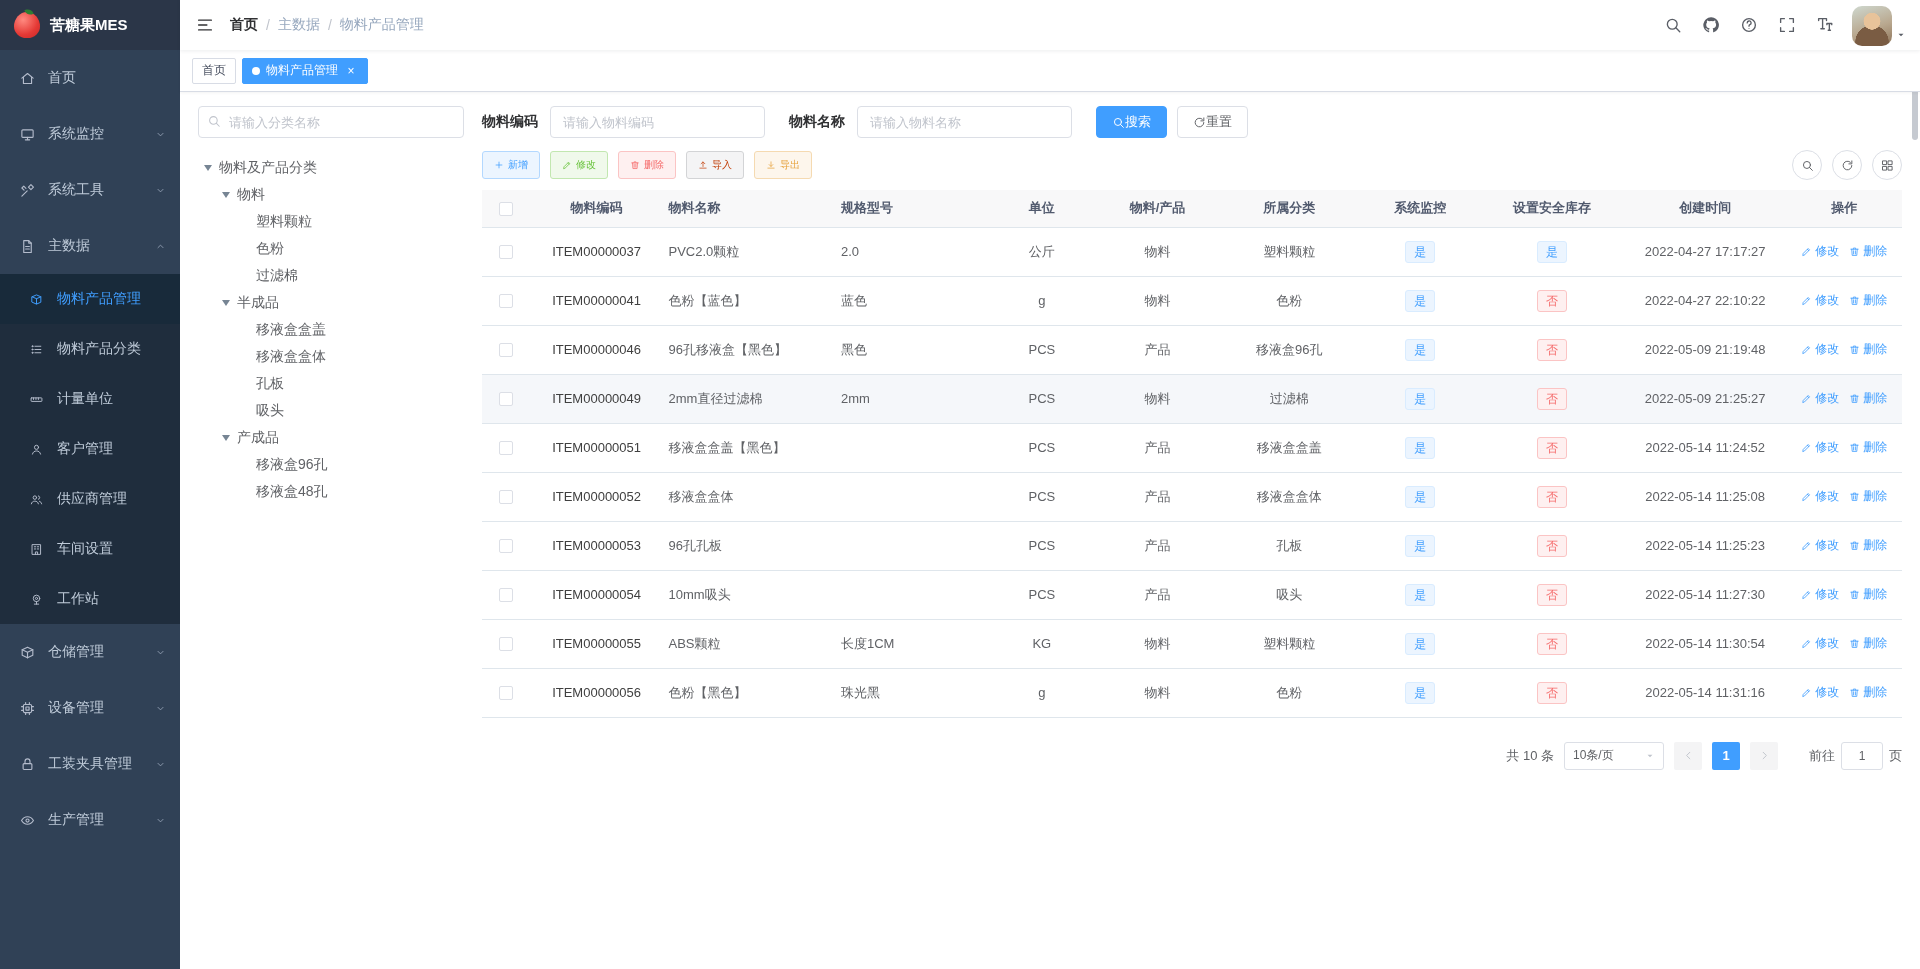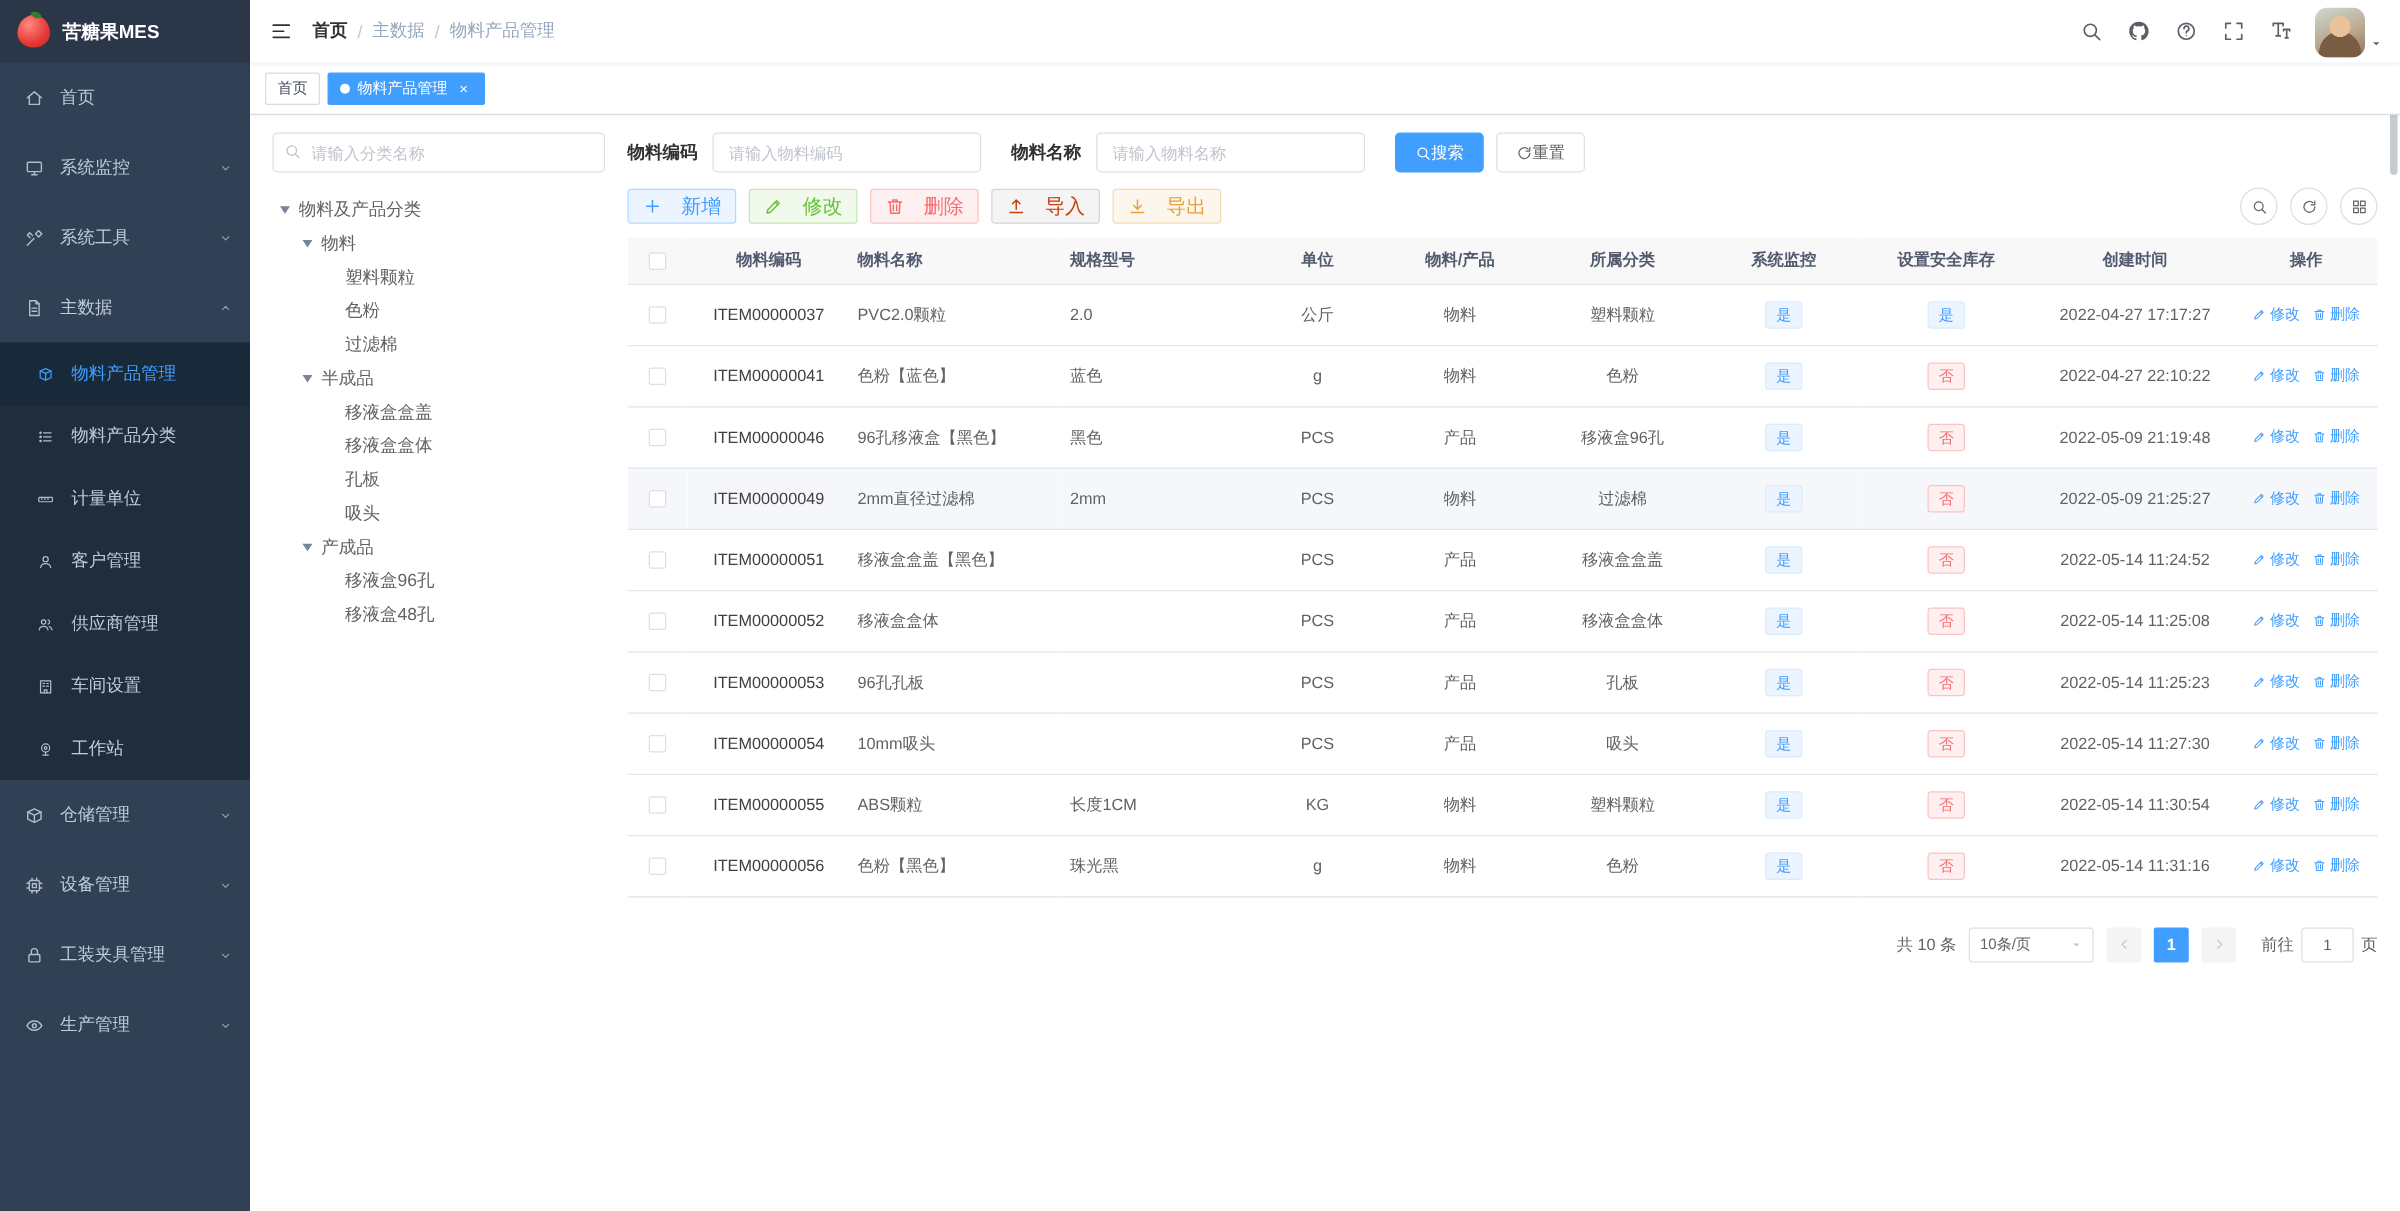--- a/index.html
+++ b/index.html
@@ -3,21 +3,21 @@
 <meta charset="utf-8">
 <style>
   * { box-sizing: border-box; margin: 0; padding: 0; }
   html,body { width:1920px; height:969px; overflow:hidden; }
   body { font-family:"Liberation Sans","DejaVu Sans",sans-serif; font-size:14px; background:#fff; color:#606266; }
   svg { display:block; }
 
   .app { display:flex; width:1920px; height:969px; }
 
   
-  .sidebar { width:200px; flex-shrink:0; background:#304156; display:flex; flex-direction:column; overflow:hidden; }
+  .sidebar { width:180px; flex-shrink:0; background:#304156; display:flex; flex-direction:column; overflow:hidden; }
   .logo { height:50px; display:flex; align-items:center; gap:10px; padding:0 14px; background:#2b3648; cursor:pointer; flex-shrink:0; }
   .logo-icon { width:26px; height:26px; flex-shrink:0; border-radius:50% 50% 48% 48% / 56% 56% 44% 44%;
     background:radial-gradient(circle at 35% 30%, #ff8a80, #e53935 60%, #c62828); position:relative; }
   .logo-icon::before { content:""; position:absolute; top:-3px; left:11px; width:8px; height:6px; background:#2e7d32; border-radius:0 6px 0 6px; transform:rotate(-15deg); }
   .logo-text { color:#fff; font-size:15px; font-weight:700; white-space:nowrap; }
   .menu { flex:1; overflow:hidden; }
   .menu-item { height:56px; display:flex; align-items:center; padding:0 14px 0 20px; color:#bfcbd9; font-size:14px; cursor:pointer; white-space:nowrap; }
   .mi-icon { width:17px; margin-right:11px; color:#b4bccc; font-size:15px; flex-shrink:0; }
   .mi-label { flex:1; overflow:hidden; text-overflow:ellipsis; }
   .mi-caret { color:#9aa8bb; font-size:11px; transition:transform .2s; }
@@ -69,21 +69,21 @@
 
   .filter-row { display:flex; align-items:center; margin-bottom:12px; }
   .filter-label { font-size:14px; font-weight:700; color:#303133; margin-right:12px; white-space:nowrap; }
   .filter-input { width:215px; height:32px; border:1px solid #dcdfe6; border-radius:4px; padding:0 12px; font-size:13px; color:#606266; outline:none; margin-right:24px; background:#fff; }
   .filter-input::placeholder { color:#c0c4cc; }
   .btn { display:inline-flex; align-items:center; gap:0; cursor:pointer; white-space:nowrap; border-radius:4px; }
   .btn-search { height:32px; padding:0 15px; background:#409eff; border:1px solid #409eff; color:#fff; font-size:13px; margin-right:10px; }
   .btn-reset { height:32px; padding:0 15px; background:#fff; border:1px solid #dcdfe6; color:#606266; font-size:13px; }
 
   .toolbar { display:flex; align-items:center; margin-bottom:10px; }
-  .btn-mini { height:28px; padding:0 11px; font-size:16px; border-radius:3px; border:1px solid; display:inline-flex; align-items:center; gap:15px; cursor:pointer; margin-right:10px; }
+  .btn-mini { height:28px; padding:0 11px; font-size:10px; border-radius:3px; border:1px solid; display:inline-flex; align-items:center; gap:4px; cursor:pointer; margin-right:10px; }
   .btn-add    { color:#409eff; background:#ecf5ff; border-color:#b3d8ff; }
   .btn-edit   { color:#67c23a; background:#f0f9eb; border-color:#c2e7b0; }
   .btn-del    { color:#f56c6c; background:#fef0f0; border-color:#fbc4c4; }
   .btn-import { color:#c2410c; background:#f4f4f5; border-color:#d3d4d6; }
   .btn-export { color:#e6a23c; background:#fdf6ec; border-color:#f5dab1; }
   .toolbar-right { margin-left:auto; display:flex; gap:10px; }
   .circle-btn { width:30px; height:30px; border-radius:50%; border:1px solid #dcdfe6; background:#fff; color:#606266; display:flex; align-items:center; justify-content:center; font-size:13px; cursor:pointer; }
 
   table { width:100%; border-collapse:collapse; table-layout:fixed; font-size:13px; color:#606266; }
   thead th { background:#f8f8f9; color:#515a6e; font-weight:700; height:37px; border-bottom:1px solid #dfe6ec; padding:0 6px; text-align:center; white-space:nowrap; overflow:hidden; }
@@ -97,21 +97,21 @@
   .tag-no  { color:#f56c6c; background:#fef0f0; border-color:#fbc4c4; }
   .op-link { color:#409eff; font-size:12px; margin:0 5px; cursor:pointer; display:inline-flex; align-items:center; gap:3px; vertical-align:middle; }
   .op-link .oi { font-size:11px; }
 
   .pagination { display:flex; align-items:center; justify-content:flex-end; margin-top:24px; font-size:13px; color:#606266; gap:10px; }
   .page-size-select { width:100px; height:28px; border:1px solid #dcdfe6; border-radius:3px; display:flex; align-items:center; justify-content:space-between; padding:0 8px; font-size:12px; color:#606266; cursor:pointer; background:#fff; }
   .pss-caret { color:#c0c4cc; font-size:10px; }
   .page-btn { min-width:28px; height:28px; border-radius:2px; background:#f4f4f5; color:#c0c4cc; display:flex; align-items:center; justify-content:center; cursor:pointer; }
   .page-num { min-width:28px; height:28px; border-radius:2px; background:#f4f4f5; color:#606266; display:flex; align-items:center; justify-content:center; font-weight:700; cursor:pointer; }
   .page-num.active { background:#409eff; color:#fff; }
-  .goto-wrap { display:flex; align-items:center; gap:6px; margin-left:10px; }
+  .goto-wrap { display:flex; align-items:center; gap:6px; margin-left:21px; }
   .goto-input { width:42px; height:28px; border:1px solid #dcdfe6; border-radius:3px; text-align:center; font-size:12px; color:#606266; outline:none; background:#fff; }
 
   .scrollbar-thumb { position:fixed; right:2px; top:55px; width:6px; height:85px; border-radius:3px; background:#c6cad1; }
 </style>
 </head>
 <body>
 
 <div class="app">
 
   <aside class="sidebar">

